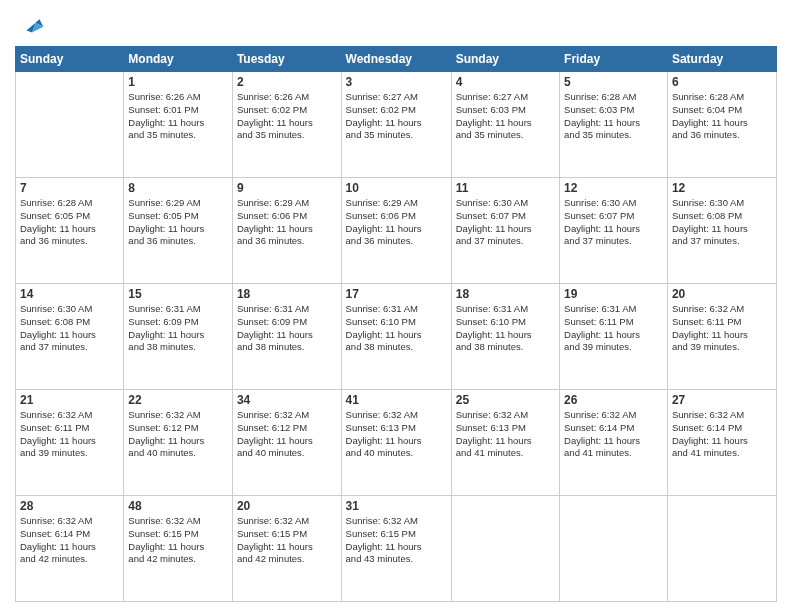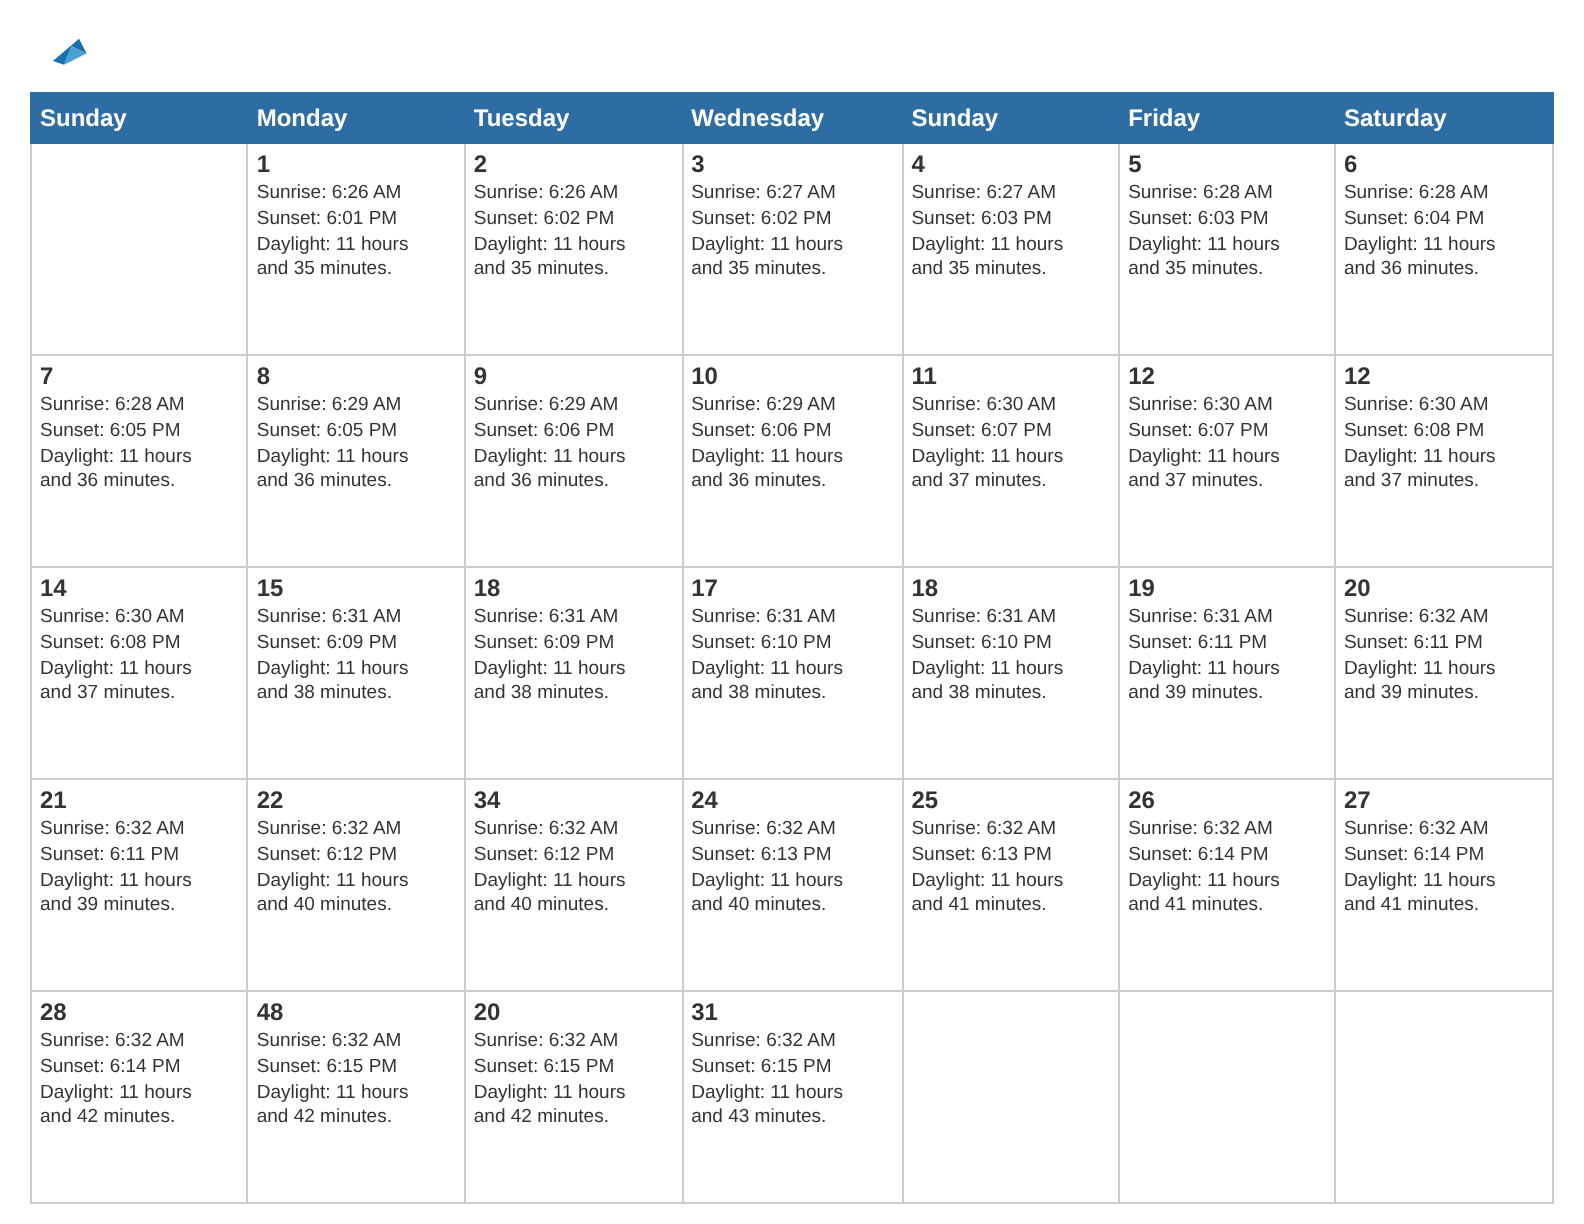--- a/index.html
+++ b/index.html
@@ -294,21 +294,21 @@
             <span class="cell-line">and 40 minutes.</span>
           </td>
           <td>
             <span class="day-number">34</span>
             <span class="cell-line">Sunrise: 6:32 AM</span>
             <span class="cell-line">Sunset: 6:12 PM</span>
             <span class="cell-line">Daylight: 11 hours</span>
             <span class="cell-line">and 40 minutes.</span>
           </td>
           <td>
-            <span class="day-number">24</span>
+            <span class="day-number">41</span>
             <span class="cell-line">Sunrise: 6:32 AM</span>
             <span class="cell-line">Sunset: 6:13 PM</span>
             <span class="cell-line">Daylight: 11 hours</span>
             <span class="cell-line">and 40 minutes.</span>
           </td>
           <td>
             <span class="day-number">25</span>
             <span class="cell-line">Sunrise: 6:32 AM</span>
             <span class="cell-line">Sunset: 6:13 PM</span>
             <span class="cell-line">Daylight: 11 hours</span>

